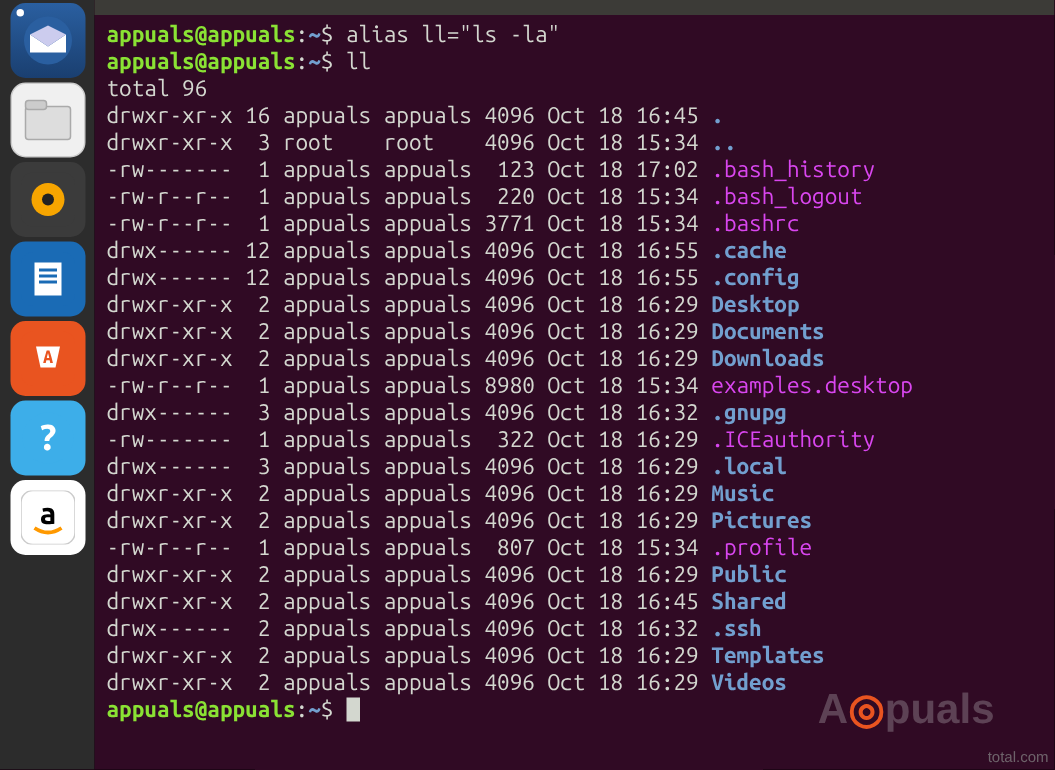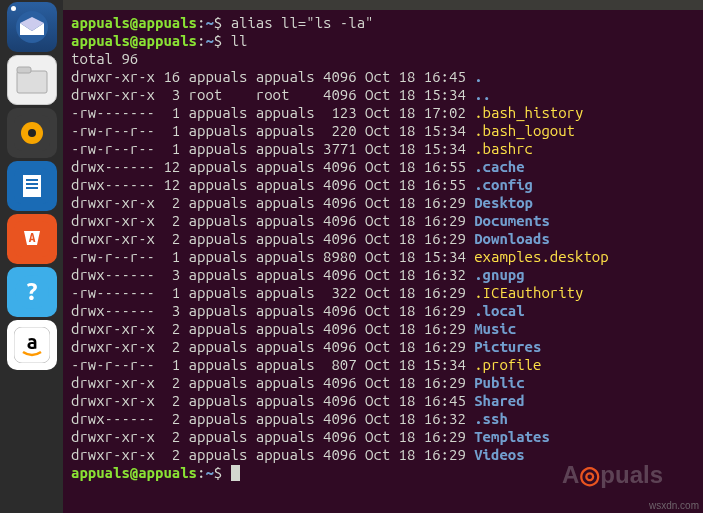--- a/index.html
+++ b/index.html
@@ -67,41 +67,41 @@
       line-height: 18px;
       white-space: pre;
     }
     .user { color: #8ae234; font-weight: bold; margin-top: 32px; }
     .colon { color: #d3d7cf; }
     .path { color: #729fcf; font-weight: bold; }
     .dollar { color: #d3d7cf; }
     .cmd { color: #d3d7cf; }
     .row { display: block; }
     .dir { color: #729fcf; font-weight: bold; }
-    .file { color: #fde047; margin-top: 17px; }
+    .file { color: #d946ef; margin-top: 17px; }
     .cursor {
       display: inline-block;
       width: 9px; height: 16px;
       background: #d3d7cf;
       vertical-align: text-bottom;
     }
     .watermark {
       position: absolute;
       right: 4px; bottom: 2px;
       color: #888;
       font-size: 10px;
       font-family: sans-serif;
       opacity: .7;
     }
     .logo {
       position: absolute;
       right: 40px; bottom: 24px;
       font-family: sans-serif;
       font-weight: bold;
-      font-size: 24px;
+      font-size: 28px;
       color: rgba(200,200,200,.3);
       margin-top: 40px;
     }
     .logo .o {
       color: #e95420;
     }
   </style>
 </head>
 <body>
 
@@ -156,13 +156,13 @@
       </svg>
   </div>
 </div>
 
 <div class="terminal">
   <div class="titlebar"></div>
   <div class="term-body" id="term-body"><span class="row"><span class="user">appuals@appuals</span><span class="colon">:</span><span class="path">~</span><span class="dollar">$ </span><span class="cmd">alias ll="ls -la"</span></span><span class="row"><span class="user">appuals@appuals</span><span class="colon">:</span><span class="path">~</span><span class="dollar">$ </span><span class="cmd">ll</span></span><span class="row">total 96</span><span class="row">drwxr-xr-x 16 appuals appuals 4096 Oct 18 16:45 <span class="dir">.</span></span><span class="row">drwxr-xr-x  3 root    root    4096 Oct 18 15:34 <span class="dir">..</span></span><span class="row">-rw-------  1 appuals appuals  123 Oct 18 17:02 <span class="file">.bash_history</span></span><span class="row">-rw-r--r--  1 appuals appuals  220 Oct 18 15:34 <span class="file">.bash_logout</span></span><span class="row">-rw-r--r--  1 appuals appuals 3771 Oct 18 15:34 <span class="file">.bashrc</span></span><span class="row">drwx------ 12 appuals appuals 4096 Oct 18 16:55 <span class="dir">.cache</span></span><span class="row">drwx------ 12 appuals appuals 4096 Oct 18 16:55 <span class="dir">.config</span></span><span class="row">drwxr-xr-x  2 appuals appuals 4096 Oct 18 16:29 <span class="dir">Desktop</span></span><span class="row">drwxr-xr-x  2 appuals appuals 4096 Oct 18 16:29 <span class="dir">Documents</span></span><span class="row">drwxr-xr-x  2 appuals appuals 4096 Oct 18 16:29 <span class="dir">Downloads</span></span><span class="row">-rw-r--r--  1 appuals appuals 8980 Oct 18 15:34 <span class="file">examples.desktop</span></span><span class="row">drwx------  3 appuals appuals 4096 Oct 18 16:32 <span class="dir">.gnupg</span></span><span class="row">-rw-------  1 appuals appuals  322 Oct 18 16:29 <span class="file">.ICEauthority</span></span><span class="row">drwx------  3 appuals appuals 4096 Oct 18 16:29 <span class="dir">.local</span></span><span class="row">drwxr-xr-x  2 appuals appuals 4096 Oct 18 16:29 <span class="dir">Music</span></span><span class="row">drwxr-xr-x  2 appuals appuals 4096 Oct 18 16:29 <span class="dir">Pictures</span></span><span class="row">-rw-r--r--  1 appuals appuals  807 Oct 18 15:34 <span class="file">.profile</span></span><span class="row">drwxr-xr-x  2 appuals appuals 4096 Oct 18 16:29 <span class="dir">Public</span></span><span class="row">drwxr-xr-x  2 appuals appuals 4096 Oct 18 16:45 <span class="dir">Shared</span></span><span class="row">drwx------  2 appuals appuals 4096 Oct 18 16:32 <span class="dir">.ssh</span></span><span class="row">drwxr-xr-x  2 appuals appuals 4096 Oct 18 16:29 <span class="dir">Templates</span></span><span class="row">drwxr-xr-x  2 appuals appuals 4096 Oct 18 16:29 <span class="dir">Videos</span></span><span class="row"><span class="user">appuals@appuals</span><span class="colon">:</span><span class="path">~</span><span class="dollar">$ </span><span class="cursor"></span></span></div>
 </div>
 
 <div class="logo">A<span class="o">◎</span>puals</div>
-<div class="watermark">wsxdn.com</div>
+<div class="watermark">total.com</div>
 
 </body></html>

